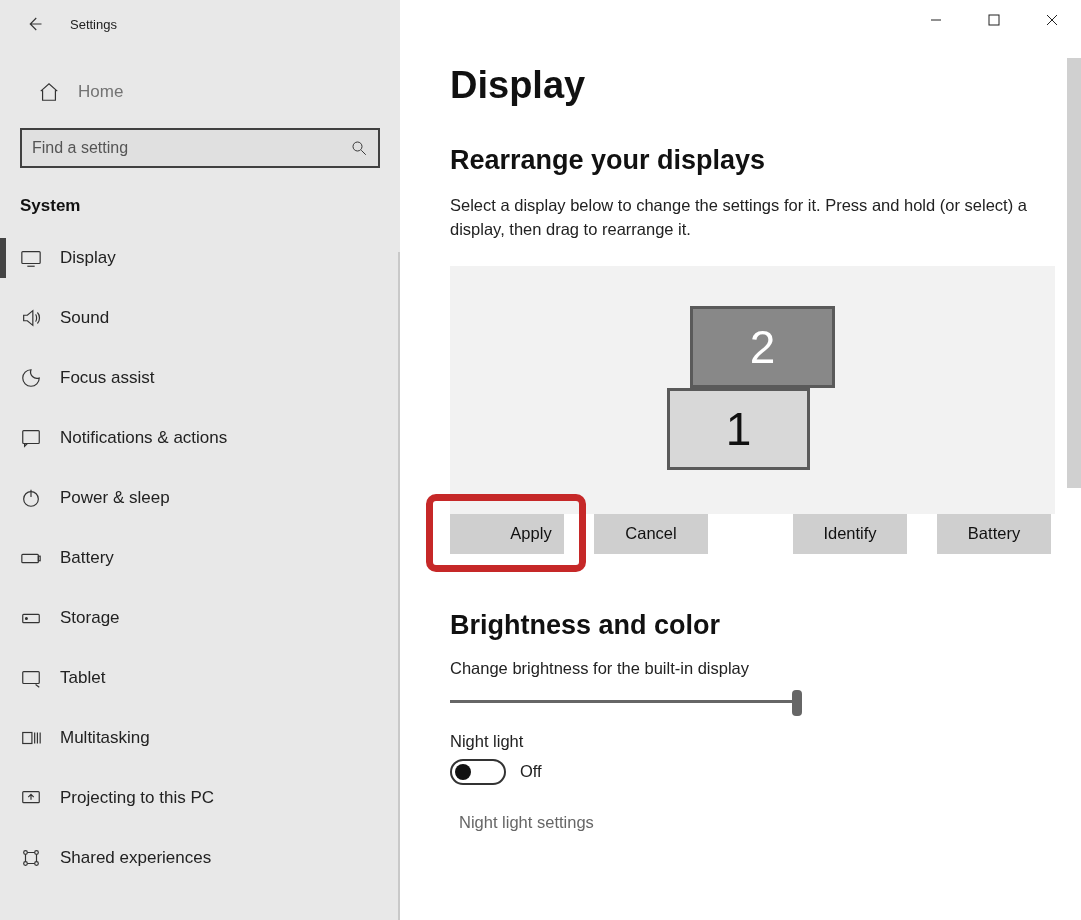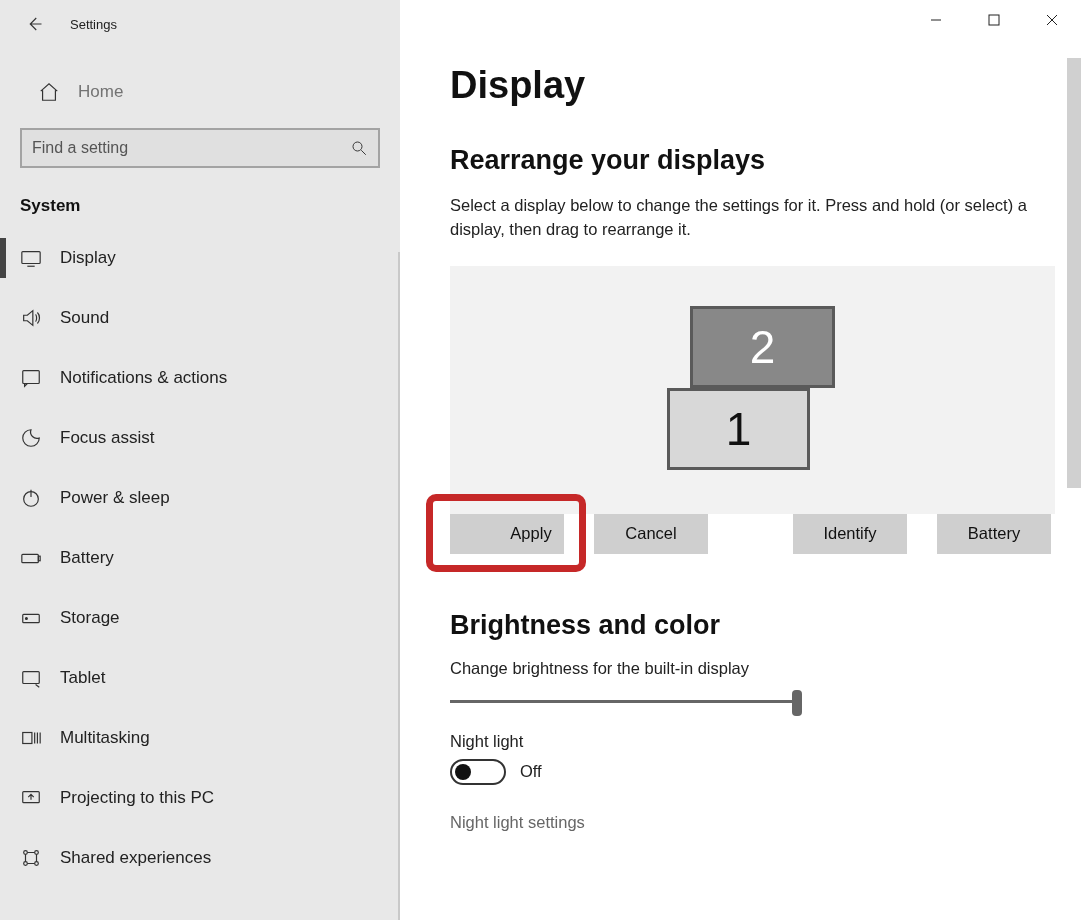--- a/index.html
+++ b/index.html
@@ -7,21 +7,21 @@
   .window { display: flex; width: 100%; height: 100%; gap: 20px; }
   .sidebar { width: 400px; height: 100%; background: #e8e8e8; position: relative; }
   .sb-header { display: flex; align-items: center; height: 48px; padding-left: 18px; }
   .back-btn { width: 32px; height: 32px; display: flex; align-items: center; justify-content: center; cursor: pointer; }
   .back-btn svg { width: 18px; height: 18px; stroke: #333; fill: none; stroke-width: 1.5; }
   .sb-title { font-size: 13px; font-weight: 400; color: #222; margin-left: 20px; }
   .home-row { display: flex; align-items: center; height: 52px; padding-left: 20px; margin-top: 18px; cursor: pointer; }
   .home-row .ico { width: 22px; display: flex; align-items: center; justify-content: center; }
   .home-row span { font-size: 17px; color: #737373; margin-left: 18px; }
   .search-wrap { padding: 10px 20px 0 20px; }
-  .search-box { width: 100%; height: 40px; border: 2px solid #a3a3a3; background: #e0e0e0; display: flex; align-items: center; padding: 8px 10px; }
+  .search-box { width: 100%; height: 40px; border: 2px solid #404040; background: #e0e0e0; display: flex; align-items: center; padding: 8px 10px; }
   .search-box input { flex: 1; border: none; outline: none; background: transparent; font-size: 16px; color: #333; }
   .search-box input::placeholder { color: #555; font-style: normal; }
   .search-box .sicon { width: 18px; height: 18px; display: flex; align-items: center; justify-content: center; }
   .cat-title { font-size: 17px; font-weight: 700; color: #111; padding: 28px 16px 12px 20px; }
   .nav { position: relative; }
   .nav-item { display: flex; align-items: center; height: 60px; padding-left: 20px; cursor: pointer; position: relative; }
   .nav-item.active::before { content: ""; position: absolute; left: 0; top: 10px; bottom: 10px; width: 6px; background: #444; }
   .nav-item .ico { width: 22px; display: flex; align-items: center; justify-content: center; }
   .nav-item .lbl { font-size: 17px; color: #222; margin-left: 18px; }
   .divider { position: absolute; right: 0; top: 252px; bottom: 0; width: 2px; background: #c9c9c9; }
@@ -41,21 +41,21 @@
   .highlight { position: absolute; border: 7px solid #c62828; border-radius: 10px; pointer-events: none; }
   .spacer { flex: 1; }
   .brightness-lbl { font-size: 16.5px; color: #222; margin-top: 18px; margin-bottom: 10px; }
   .slider { width: 352px; height: 28px; position: relative; }
   .track { position: absolute; left: 0; right: 0; top: 12px; height: 3px; background: #666; }
   .thumb { position: absolute; right: 0; top: 2px; width: 10px; height: 26px; background: #666; border-radius: 4px; cursor: pointer; }
   .toggle-row { display: flex; align-items: center; gap: 14px; margin-top: 6px; }
   .toggle { width: 56px; height: 26px; border: 2px solid #333; border-radius: 14px; position: relative; cursor: pointer; }
   .knob { position: absolute; left: 3px; top: 3px; width: 16px; height: 16px; border-radius: 50%; background: #111; }
   .toggle-lbl { font-size: 16.5px; color: #222; }
-  .link { font-size: 16.5px; color: #666; margin-top: 28px; cursor: pointer; }
+  .link { font-size: 16.5px; color: #666; margin-top: 28px; cursor: pointer; margin-left: 9px; }
   .scrollbar { position: absolute; right: 0; top: 58px; width: 14px; height: 430px; background: #d0d0d0; }
   svg.ico-svg { width: 22px; height: 22px; stroke: #333; fill: none; stroke-width: 1.3; }
   .section-gap { height: 56px; }
   .nl-lbl { font-size: 16.5px; color: #222; margin-top: 16px; margin-bottom: 8px; }
 </style>
 </head>
 <body>
 
 <div class="window">
   <div class="sidebar">
@@ -107,33 +107,33 @@
               <path d="M4 9v6h4l6 5V4L8 9H4z"></path>
               <path d="M17 8c1.5 1.5 1.5 6.5 0 8"></path>
               <path d="M19 6c3 3 3 9 0 12"></path>
             </svg>
           </span>
         <span class="lbl">Sound</span>
       </div>
       <div class="nav-item">
         <span class="ico">
             <svg class="ico-svg" viewBox="0 0 24 24">
+              <path d="M12 3a9 9 0 1 0 9 9 7 7 0 0 1-9-9z"></path>
+            </svg>
+          </span>
+        <span class="lbl">Focus assist</span>
+      </div>
+      <div class="nav-item">
+        <span class="ico">
+            <svg class="ico-svg" viewBox="0 0 24 24">
               <rect x="3" y="4" width="18" height="14" rx="1"></rect>
               <path d="M8 18l-3 3v-3"></path>
             </svg>
           </span>
         <span class="lbl">Notifications &amp; actions</span>
-      </div>
-      <div class="nav-item">
-        <span class="ico">
-            <svg class="ico-svg" viewBox="0 0 24 24">
-              <path d="M12 3a9 9 0 1 0 9 9 7 7 0 0 1-9-9z"></path>
-            </svg>
-          </span>
-        <span class="lbl">Focus assist</span>
       </div>
       <div class="nav-item">
         <span class="ico">
             <svg class="ico-svg" viewBox="0 0 24 24">
               <circle cx="12" cy="13" r="8"></circle>
               <path d="M12 3v8"></path>
             </svg>
           </span>
         <span class="lbl">Power &amp; sleep</span>
       </div>

